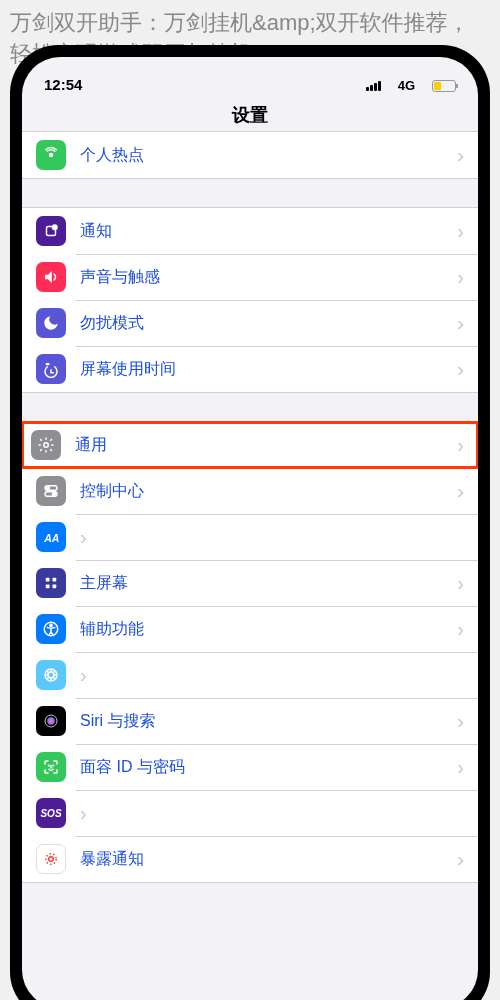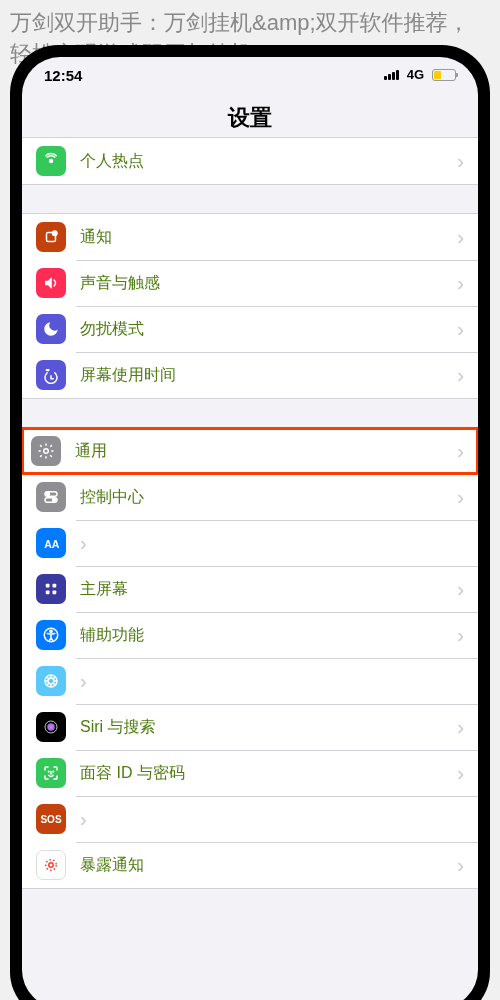--- a/index.html
+++ b/index.html
@@ -36,30 +36,30 @@
       width: 100%;
       height: 100%;
       background: #f2f2f7;
       border-radius: 38px;
       overflow: hidden;
       position: relative;
     }
     .status-bar {
       display: flex;
       justify-content: space-between;
-      align-items: flex-start;
+      align-items: flex-end;
       padding: 10px 22px 4px;
       height: 40px;
       font-size: 15px;
       font-weight: 600;
     }
     .status-right {
       display: flex;
       align-items: center;
-      gap: 8px;
+      gap: 17px;
       font-size: 13px;
     }
     .signal-bars {
       display: inline-flex;
       align-items: flex-end;
       gap: 1px;
       height: 11px;
     }
     .signal-bars span {
       width: 3px;
@@ -91,21 +91,21 @@
       position: absolute;
       left: 1px;
       top: 1px;
       bottom: 1px;
       width: 30%;
       background: #ffcc00;
       border-radius: 1px;
     }
     .nav-title {
       text-align: center;
-      font-size: 22px;
+      font-size: 18px;
       font-weight: 600;
       padding: 6px 0 10px;
     }
     .group {
       background: #fff;
       border-top: 0.5px solid #d1d1d6;
       border-bottom: 0.5px solid #d1d1d6;
       margin-bottom: 28px;
       margin-top: 24px;
     }
@@ -135,34 +135,35 @@
     .icon {
       width: 30px;
       height: 30px;
       border-radius: 7px;
       margin-right: 14px;
       display: flex;
       align-items: center;
       justify-content: center;
       flex-shrink: 0;
       color: #fff;
+      font-style: italic;
     }
     .icon svg { width: 18px; height: 18px; }
     .label {
       flex: 1;
       font-size: 16px;
-      color: #4d7c0f;
+      color: #1d4ed8;
     }
     .chevron {
       color: #c7c7cc;
       font-size: 20px;
       font-weight: 300;
     }
     .bg-green{background:#34c759}
-    .bg-red{background:#c2410c}
+    .bg-red{background:#4c1d95}
     .bg-pink{background:#ff2d55}
     .bg-purple{background:#5856d6}
     .bg-gray{background:#8e8e93}
     .bg-blue{background:#007aff}
     .bg-lightblue{background:#5ac8fa}
     .bg-indigo{background:#3a3a9e}
     .bg-black{background:#000}
     .bg-white{background:#fff;color:#ff3b30;border:0.5px solid #ddd}
   </style>
 </head>

